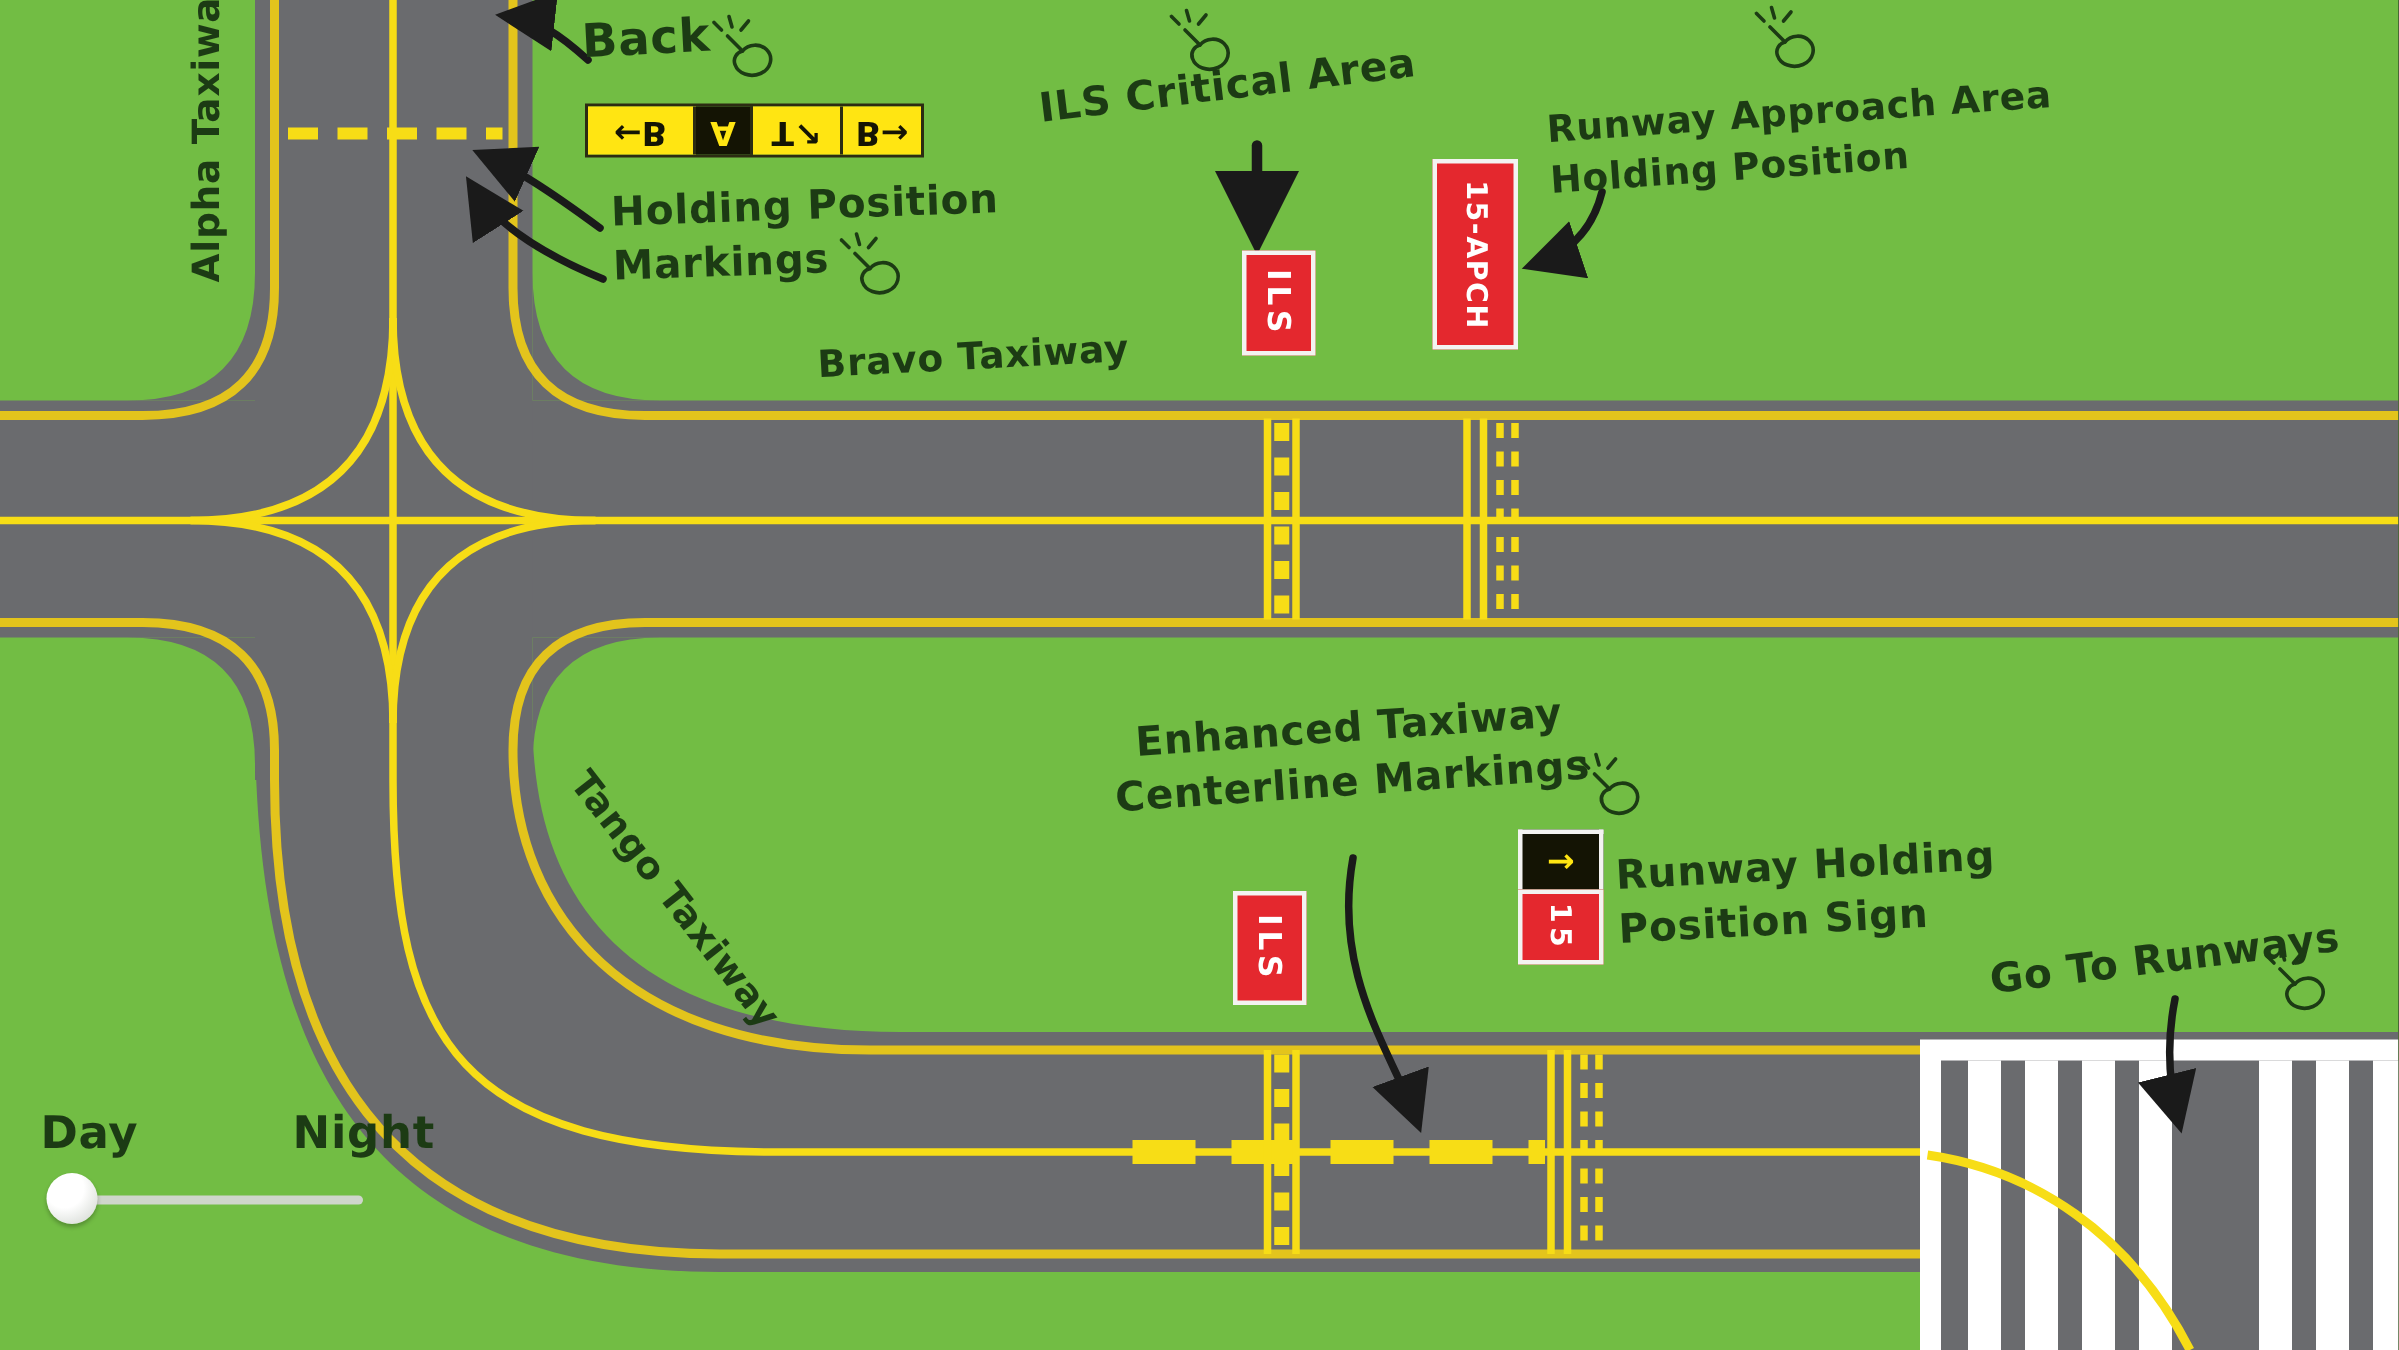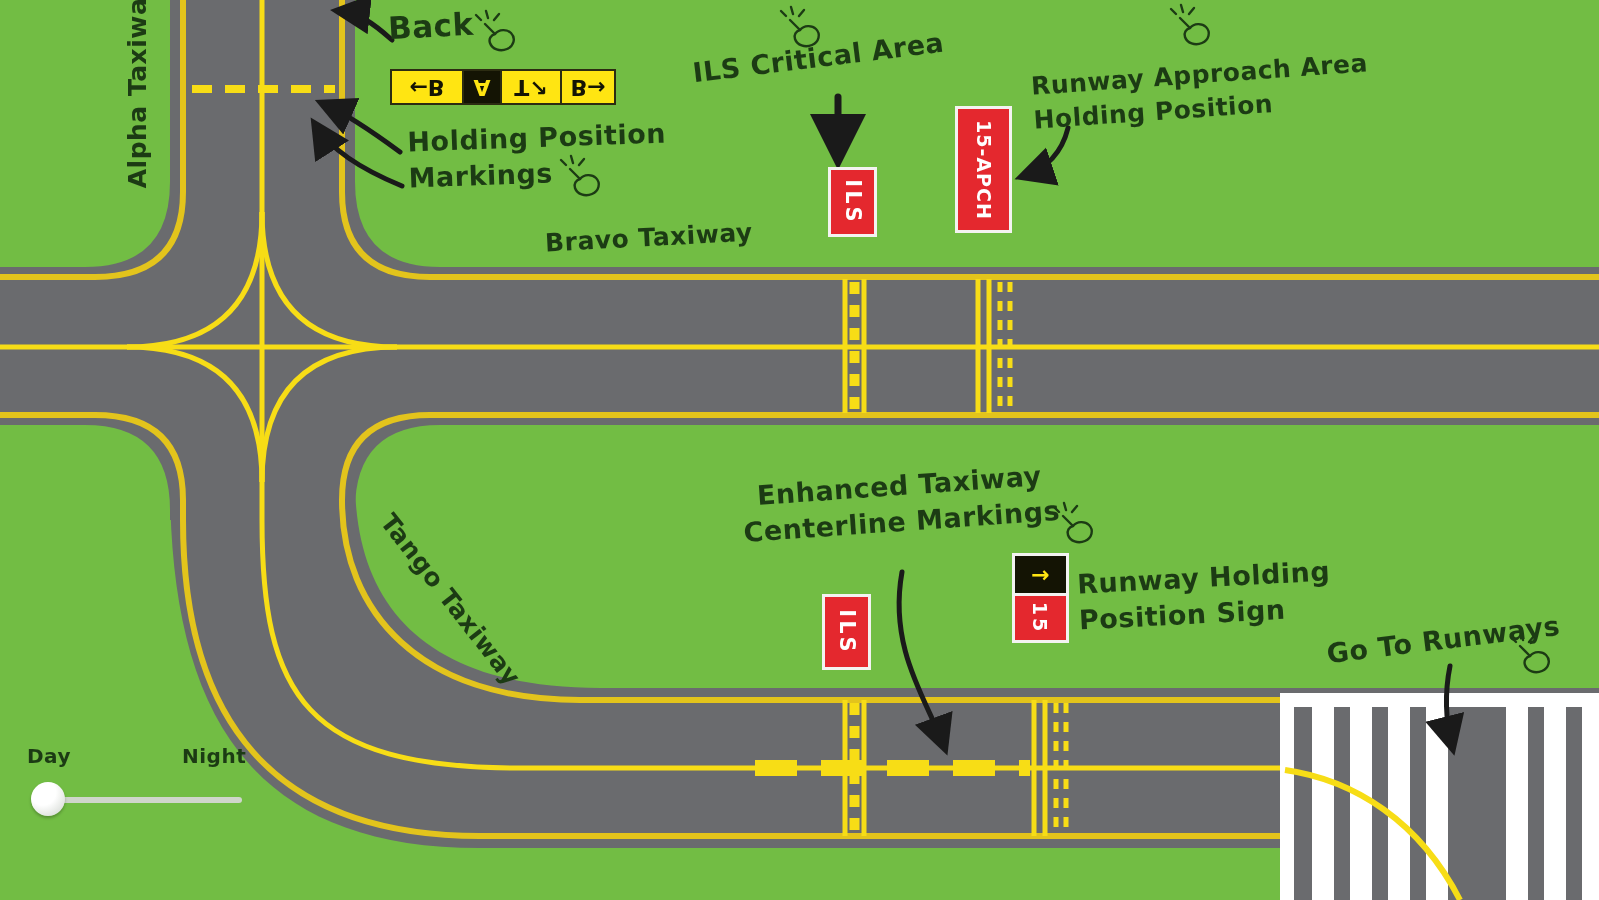--- a/index.html
+++ b/index.html
@@ -215,18 +215,18 @@
     <div class="top">
       <span>→</span>
     </div>
     <div class="bottom">
       <div class="vwrap">
           <span class="vtext">15</span>
         </div>
     </div>
   </div>
 
-  <div class="note" style="left:27px;top:738px;font-size:20px;">Day</div>
-  <div class="note" style="left:182px;top:738px;font-size:20px;">Night</div>
+  <div class="note" style="left:27px;top:738px;font-size:30px;">Day</div>
+  <div class="note" style="left:195px;top:738px;font-size:30px;">Night</div>
   <div class="slider-track"></div>
   <div class="slider-knob"></div>
 
 </div>
 
 </body></html>

